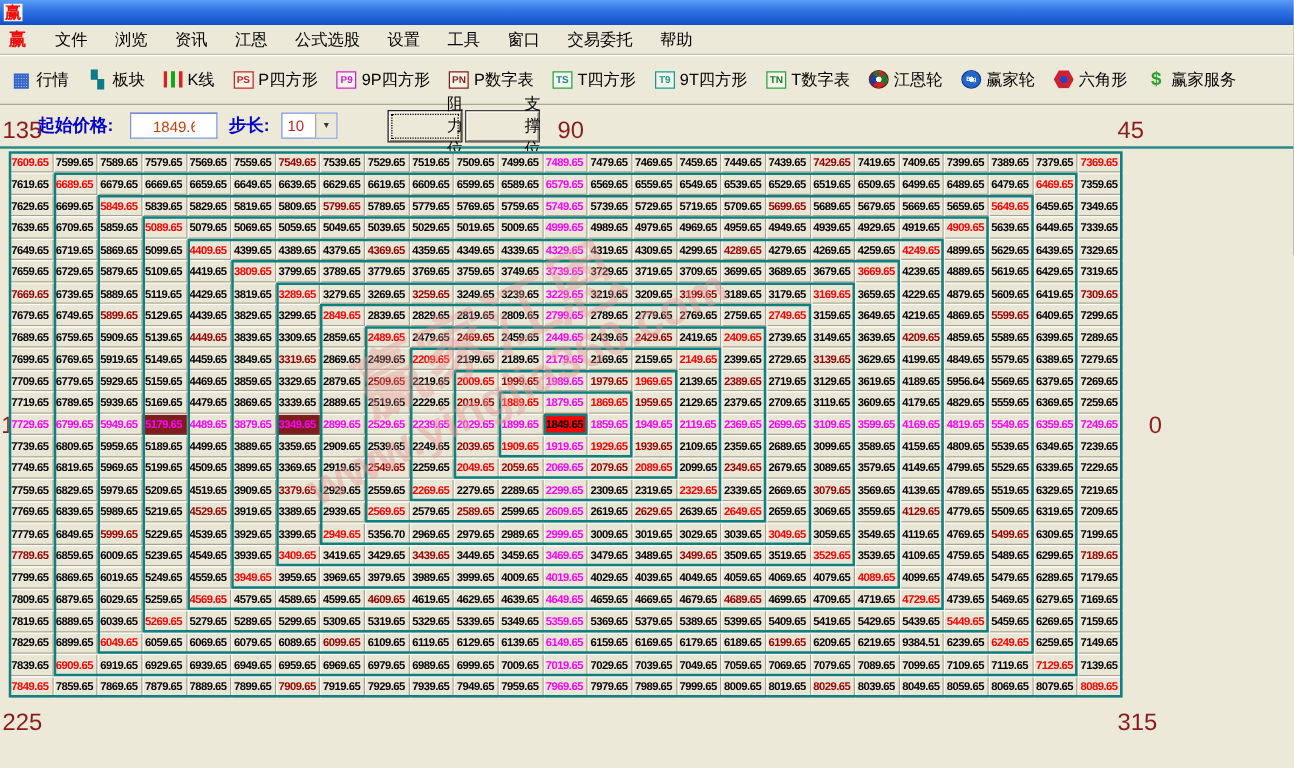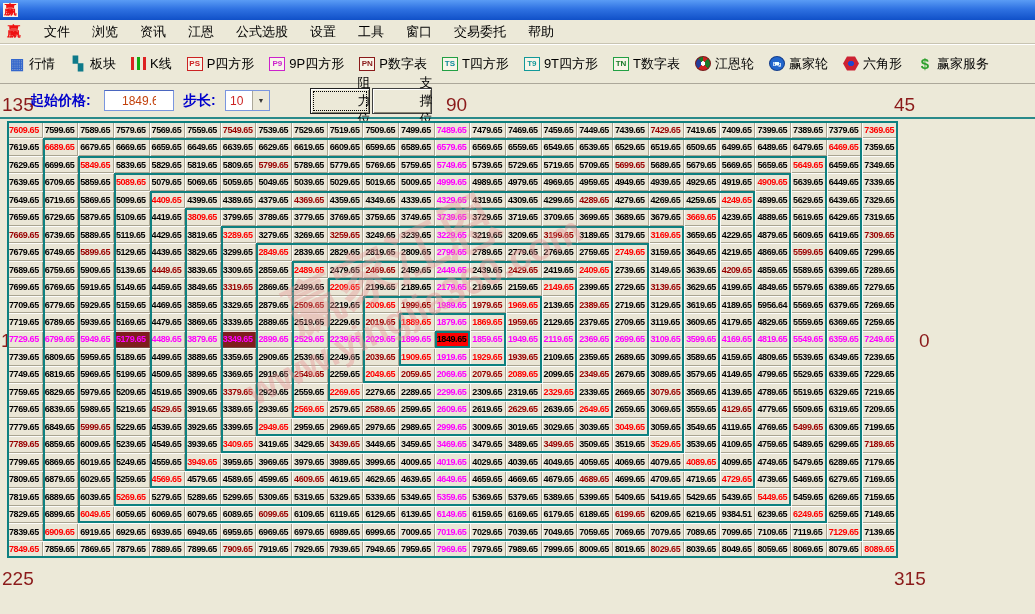--- a/index.html
+++ b/index.html
@@ -613,21 +613,21 @@
       <div class="cell">6319.65</div>
       <div class="cell">7209.65</div>
       <div class="cell">7779.65</div>
       <div class="cell">6849.65</div>
       <div class="cell c-semi">5999.65</div>
       <div class="cell">5229.65</div>
       <div class="cell">4539.65</div>
       <div class="cell">3929.65</div>
       <div class="cell">3399.65</div>
       <div class="cell c-diag">2949.65</div>
-      <div class="cell">2959.65</div>
+      <div class="cell">5356.70</div>
       <div class="cell">2969.65</div>
       <div class="cell">2979.65</div>
       <div class="cell">2989.65</div>
       <div class="cell c-card">2999.65</div>
       <div class="cell">3009.65</div>
       <div class="cell">3019.65</div>
       <div class="cell">3029.65</div>
       <div class="cell">3039.65</div>
       <div class="cell c-diag">3049.65</div>
       <div class="cell">3059.65</div>

